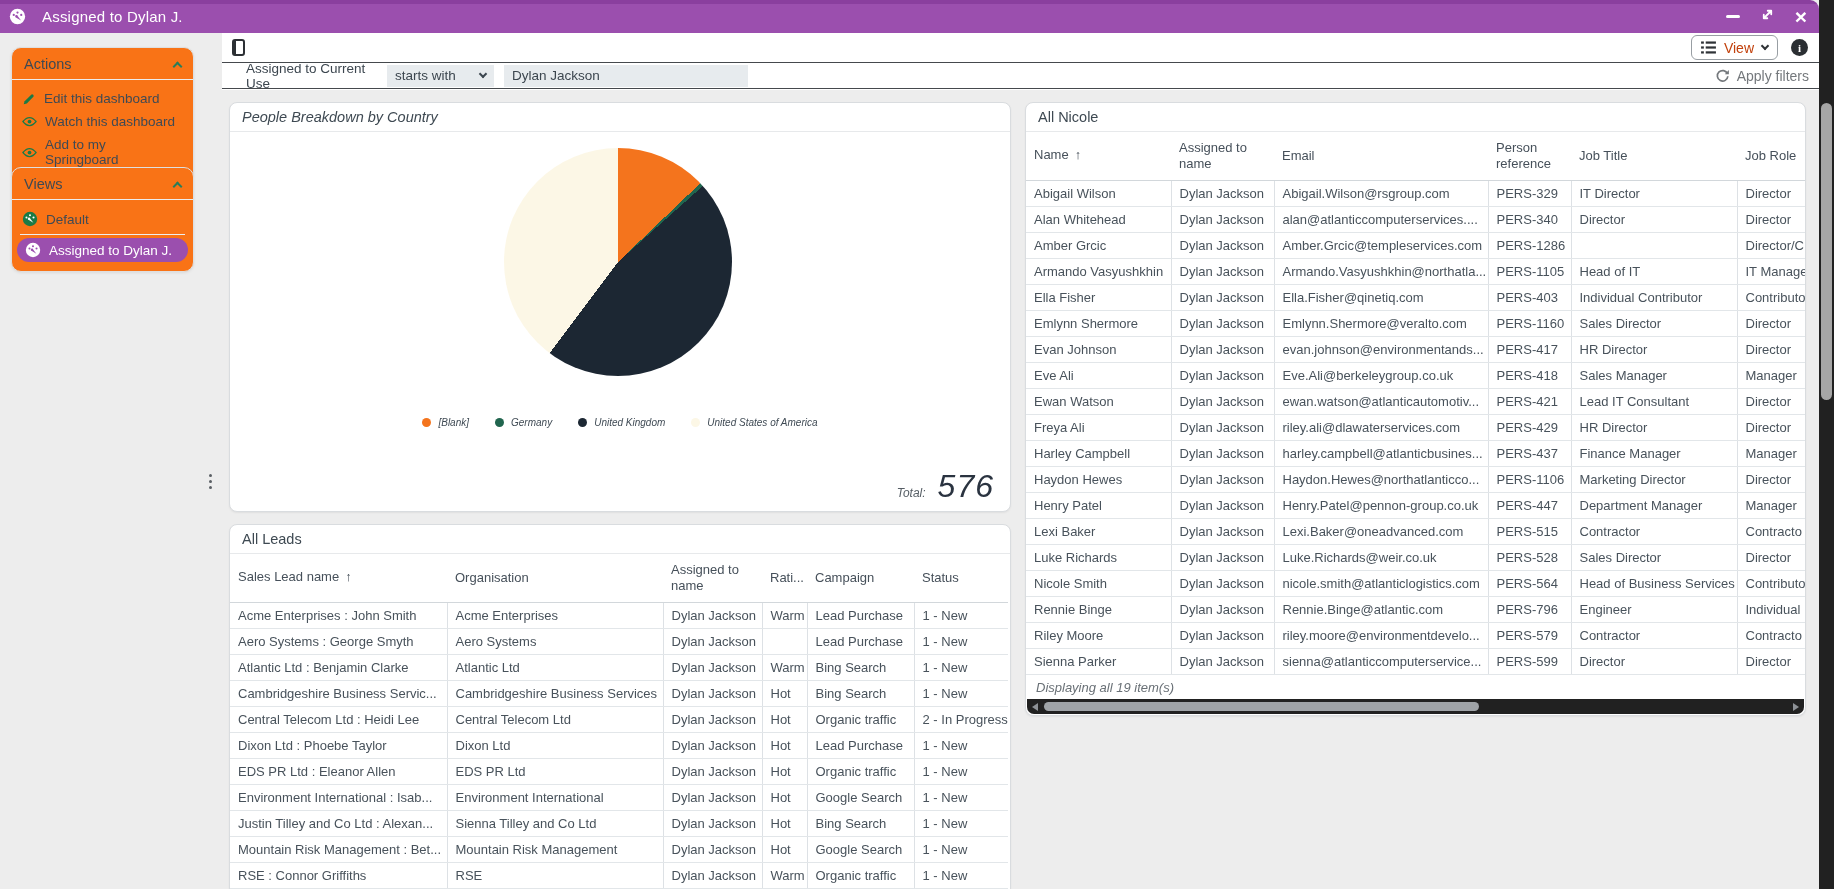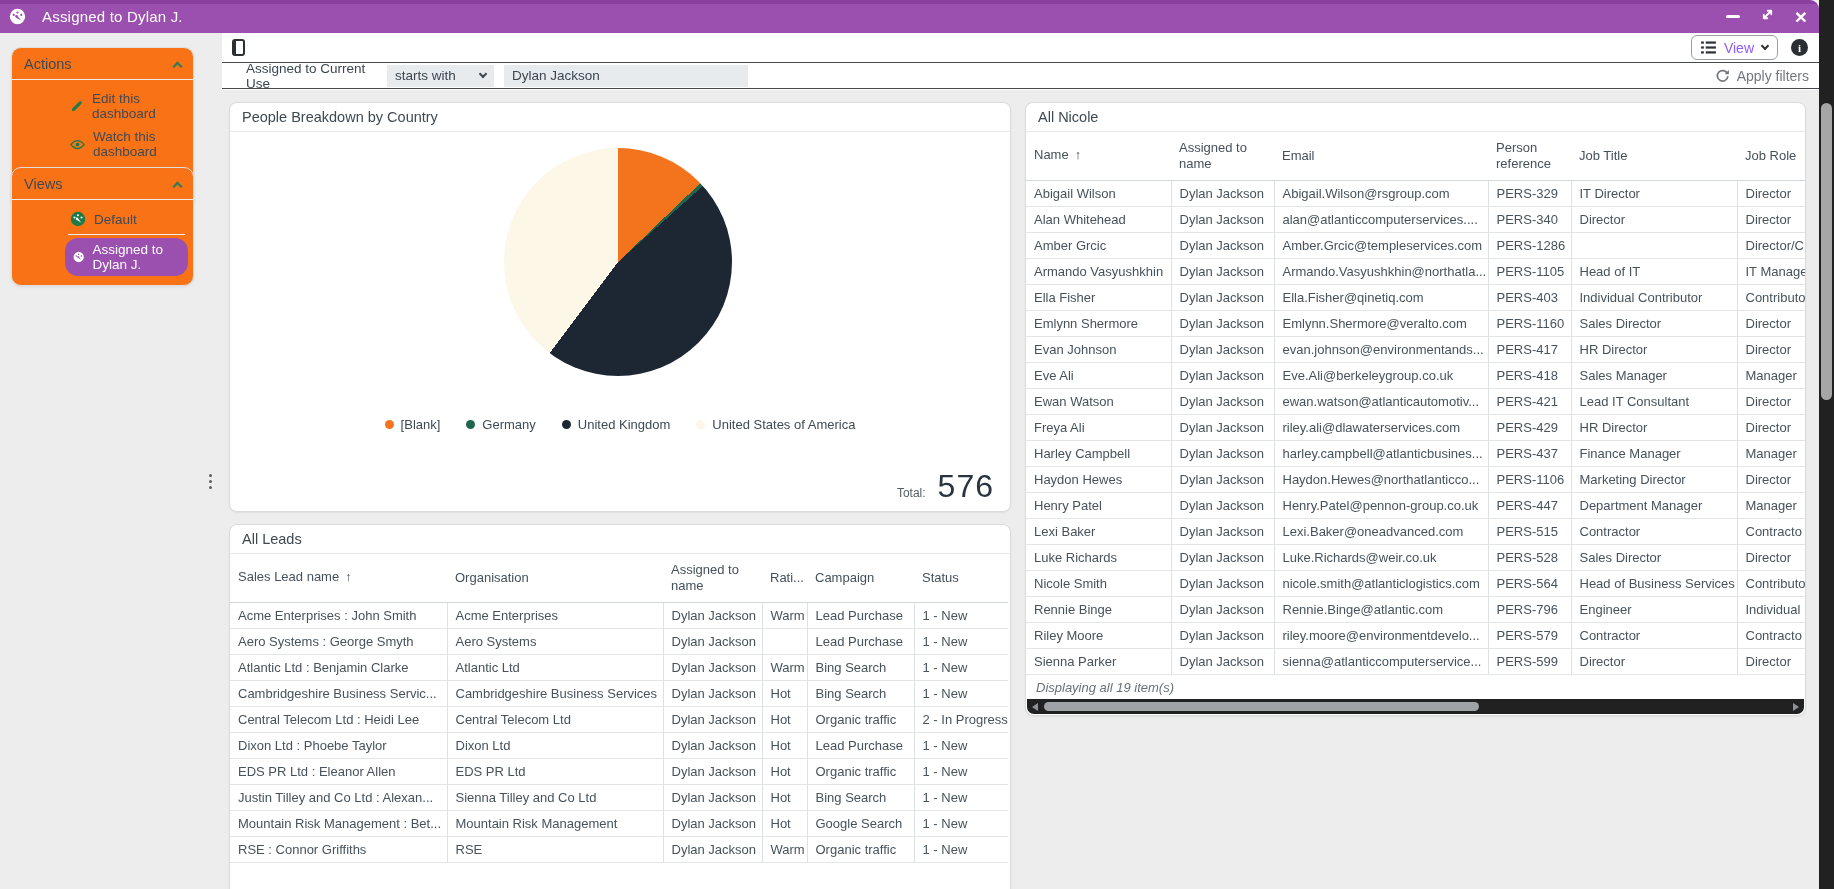--- a/index.html
+++ b/index.html
@@ -21,21 +21,21 @@
   .v-scrollbar { position:absolute; right:0; top:0; width:15px; height:889px; background:#212121; }
   .v-thumb { position:absolute; left:2px; top:103px; width:11px; height:297px; background:#a6a6a6; border-radius:6px; }
 
   
   .card { position:absolute; left:11px; width:183px; background:#f97316; border:1px solid #dfdfdf;
     border-radius:10px; box-shadow:0 1px 3px rgba(0,0,0,.08); overflow:hidden; }
   .card-actions { top:47px; }
   .card-views { top:167px; }
   .card-head { display:flex; align-items:center; justify-content:space-between; padding:8px 12px 7px 12px;
     border-bottom:1px solid #ececec; font-size:14.5px; color:#3e4952; }
-  .card-body { padding:7px 0 9px 0;margin-left:48px; }
+  .card-body { padding:7px 0 9px 0; }
   .side-item { display:flex; align-items:center; gap:8px; padding:4px 10px; font-size:13.5px; color:#3f4a54; }
   .side-item svg { flex:0 0 auto; }
   .view-divider { height:1px; background:#eeeeee; margin:3px 8px; }
   .view-pill { margin:3px 5px 0 5px; background:#9b4fae; color:#fff; border-radius:13px;
     display:flex; align-items:center; gap:8px; padding:4px 8px; font-size:13.5px; }
 
   .chev-up { display:inline-block; width:7px; height:7px; border-right:2px solid #2a7d5a;
     border-bottom:2px solid #2a7d5a; transform:rotate(-135deg); margin-top:4px; }
   .chev-down-sm { display:inline-block; width:6px; height:6px; border-right:2px solid #3c464f;
     border-bottom:2px solid #3c464f; transform:rotate(45deg); margin-top:-3px; }
@@ -44,44 +44,44 @@
   .ico-white-g .gbase { fill:#fff; } .ico-white-g .gdot { fill:#9b4fae; }
   .ico-green-g .gbase { fill:#1b7a46; } .ico-green-g .gdot { fill:#fff; }
 
   
   .topbar { position:absolute; left:222px; top:33px; width:1597px; height:57px; background:#fff; }
   .topbar-row1 { height:30px; border-bottom:1px solid #45494d; display:flex; align-items:center; }
   .topbar-row2 { height:26px; border-bottom:1px solid #45494d; display:flex; align-items:center; padding-left:24px; }
   .toggle-ico { width:13px; height:17px; border:2px solid #2c3034; border-left-width:4px; border-radius:3px; margin-left:10px; }
   .row1-right { margin-left:auto; display:flex; align-items:center; margin-right:11px; }
   .view-btn { display:flex; align-items:center; gap:8px; border:1.5px solid #989ea3; border-radius:6px;
-    height:25px; padding:0 9px; color:#8b5cf6; font-size:14px; background:#fff; }
+    height:25px; padding:0 9px; color:#c2410c; font-size:14px; background:#fff; }
   .chev-down-btn { display:inline-block; width:6px; height:6px; border-right:2px solid #2f3337;
     border-bottom:2px solid #2f3337; transform:rotate(45deg); margin-top:-4px; }
   .info-ico { width:17px; height:17px; border-radius:50%; background:#2b2f33; color:#fff; font-size:11px;
     font-weight:bold; font-family:"Liberation Serif",serif; display:flex; align-items:center; justify-content:center; margin-left:13px; }
 
   .filter-label { font-size:13.5px; color:#3c464f; width:141px; }
   .filter-select { width:107px; height:22px; background:#e7ebee; display:flex; align-items:center;
     justify-content:space-between; padding:0 8px; font-size:13.5px; color:#3c464f; }
   .filter-input { width:244px; height:22px; background:#e7ebee; border:none; outline:none; margin-left:10px;
     padding:0 8px; font-size:13.5px; color:#3c464f; font-family:"Liberation Sans",sans-serif; }
   .apply-filters { margin-left:auto; margin-right:10px; display:flex; align-items:center; gap:7px;
     color:#74787c; font-size:14px; }
 
   
   .panel { position:absolute; background:#fff; border:1px solid #d9dcdf; border-radius:8px;
     box-shadow:0 1px 2px rgba(0,0,0,.06); overflow:hidden; }
   .panel-title { height:29px; line-height:29px; padding:0 12px; font-size:14.5px; color:#3e4952;
     border-bottom:1px solid #e7e9eb; }
 
-  .pie-panel { left:229px; top:102px; width:782px; height:410px; }
+  .pie-panel { left:229px; top:102px; width:782px; height:410px;font-style:italic; }
   .pie { position:absolute; left:274px; top:45px; width:228px; height:228px; border-radius:50%; }
   .legend { position:absolute; left:0; right:0; top:314px; display:flex; justify-content:center; gap:26px;
-    font-size:13px; color:#3f4a54; }
+    font-size:10px; color:#3f4a54; }
   .legend-item { display:flex; align-items:center; gap:7px; }
   .legend-dot { width:9px; height:9px; border-radius:50%; }
   .total-row { position:absolute; right:16px; bottom:6px; display:flex; align-items:baseline; gap:12px; }
   .total-label { font-size:12px; color:#555d64; }
   .total-value { font-size:32px; color:#2a3340; letter-spacing:1px; }
 
   .drag-handle { position:absolute; left:205px; top:474px; width:10px; display:flex; flex-direction:column; gap:3px; align-items:center; }
   .drag-handle i { width:3px; height:3px; border-radius:50%; background:#5a5f64; }
 
   .leads-panel { left:229px; top:524px; width:782px; height:420px; }
@@ -334,20 +334,28 @@
           </tr>
           <tr>
             <td>EDS PR Ltd : Eleanor Allen</td>
             <td>EDS PR Ltd</td>
             <td>Dylan Jackson</td>
             <td>Hot</td>
             <td>Organic traffic</td>
             <td>1 - New</td>
           </tr>
           <tr>
+            <td>Environment International : Isab...</td>
+            <td>Environment International</td>
+            <td>Dylan Jackson</td>
+            <td>Hot</td>
+            <td>Google Search</td>
+            <td>1 - New</td>
+          </tr>
+          <tr>
             <td>Justin Tilley and Co Ltd : Alexan...</td>
             <td>Sienna Tilley and Co Ltd</td>
             <td>Dylan Jackson</td>
             <td>Hot</td>
             <td>Bing Search</td>
             <td>1 - New</td>
           </tr>
           <tr>
             <td>Mountain Risk Management : Bet...</td>
             <td>Mountain Risk Management</td>

